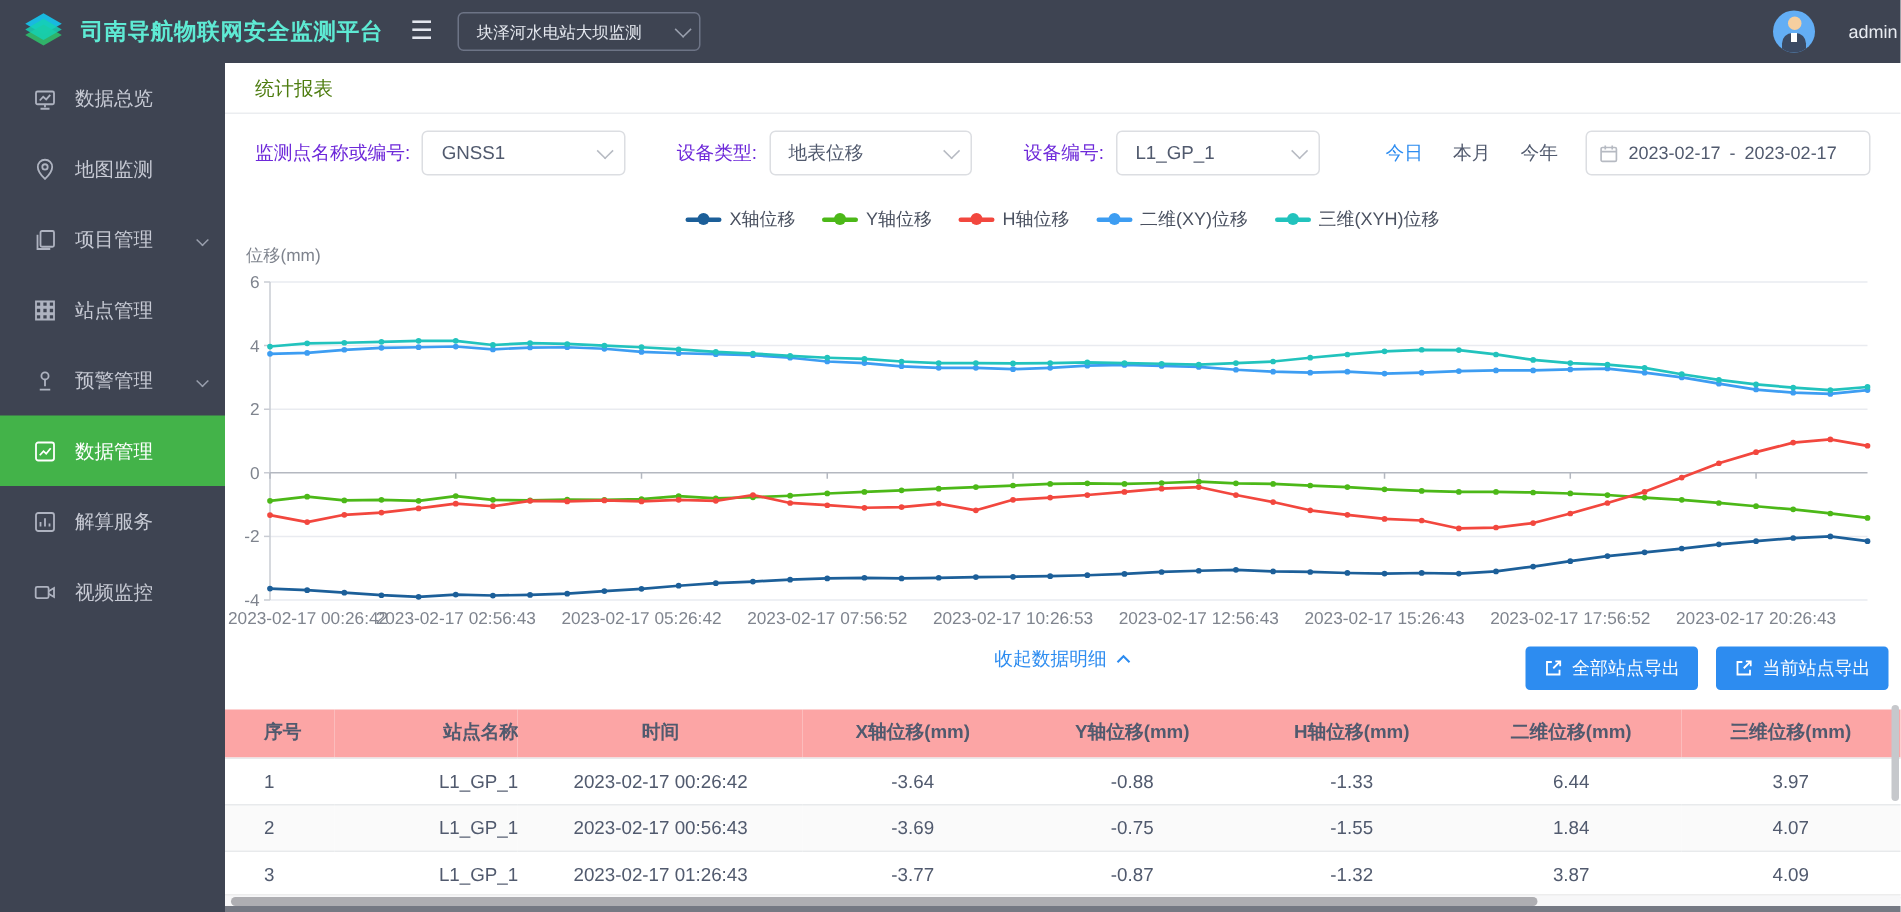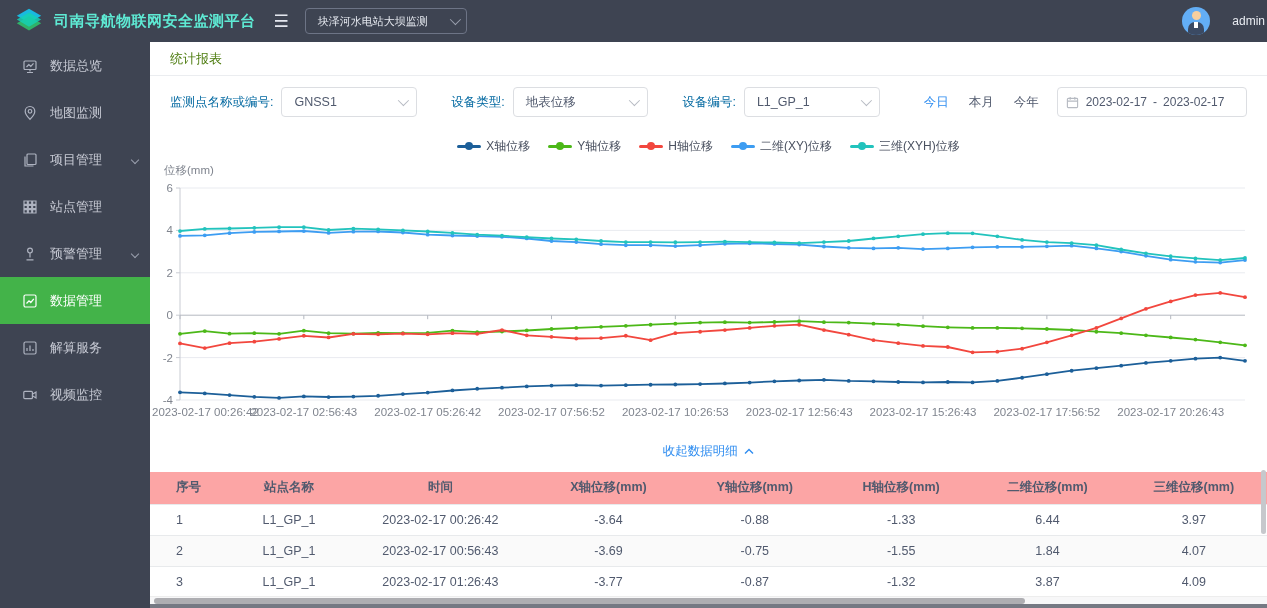--- a/index.html
+++ b/index.html
@@ -35,21 +35,21 @@
     border-bottom:1.2px solid #9aa0ae; transform:rotate(45deg); }
   .side-item.active { background:#43b349; color:#fff; }
   .side-item.active svg { stroke:#fff; }
 
   
   .content { position:absolute; left:150px; top:42px; width:1117px; height:566px; background:#fff; }
   .tabbar { height:34px; border-bottom:1px solid #ebedf0; display:flex; align-items:center; padding:0 20px; }
   .tab-title { font-size:13px; color:#4d7c0f; }
 
   .filters { height:52px; display:flex; align-items:center; padding:0 20px; }
-  .f-label { font-size:12.5px; color:#0369a1; margin-right:8px; white-space:nowrap; }
+  .f-label { font-size:12.5px; color:#6d28d9; margin-right:8px; white-space:nowrap; }
   .f-select { width:142px; height:30px; border:1px solid #dcdee2; border-radius:4px; background:#fff;
     display:flex; align-items:center; padding:0 10px 0 12px; font-size:12.5px; color:#515a6e;
     cursor:pointer; margin-right:34px; }
   .f-select .chev { margin-left:auto; border-color:#b6bac2; }
   .quick { font-size:12.5px; color:#515a6e; margin:0 10px; cursor:pointer; white-space:nowrap; }
   .quick.active { color:#2d8cf0; }
   .datebox { height:30px; width:200px; border:1px solid #dcdee2; border-radius:4px; margin-left:8px;
     display:flex; align-items:center; padding:0 8px; font-size:12px; color:#515a6e; cursor:pointer; }
   .datebox svg { margin-right:7px; }
 
@@ -57,36 +57,36 @@
   .legend { display:flex; justify-content:center; margin-top:10px; }
   .lg-item { display:flex; align-items:center; margin:0 9px; cursor:pointer; }
   .lg-marker { width:24px; height:2.5px; border-radius:2px; position:relative; margin-right:5px; }
   .lg-marker i { position:absolute; left:8px; top:-2.8px; width:8px; height:8px; border-radius:50%;
     background:inherit; background-color:var(--c); }
   .lg-label { font-size:12px; color:#4a5160; }
   .axis-name { font-size:11.5px; color:#7f848e; margin:8px 0 0 14px; }
   .chart-wrap { padding:0; }
 
   
-  .detail-bar { height:42px; position:relative; display:flex; align-items:center; }
+  .detail-bar { height:42px; position:relative; display:flex; }
   .collapse-link { position:absolute; left:0; right:0; text-align:center; color:#2d8cf0;
     font-size:12.5px; cursor:pointer; }
   .btn-group { margin-left:auto; display:flex; gap:12px; padding-right:8px; z-index:2; }
   .btn { height:29px; background:#2d8cf0; border:none; border-radius:3px; color:#fff; font-size:12px;
     display:flex; align-items:center; padding:0 12px; cursor:pointer; }
   .btn svg { margin-right:6px; }
 
   
   table { width:100%; border-collapse:collapse; table-layout:fixed; }
   thead th { background:#fca5a5; color:#515a6e; font-size:12.5px; font-weight:bold;
     height:32px; border-bottom:1px solid #e8eaec; text-align:center; }
   tbody td { color:#515a6e; font-size:12.5px; height:31px; border-bottom:1px solid #e8eaec; text-align:center; }
   tbody tr:nth-child(even) { background:#fafafa; }
   th.c0,td.c0 { width:6.5%; text-align:left; padding-left:26px; }
-  th.c1,td.c1 { width:11%;  text-align:center; padding-left:10px; }
+  th.c1,td.c1 { width:11%;  text-align:right; padding-left:10px; }
   th.c2,td.c2 { width:17%; }
 
   
   .hscroll { position:absolute; left:150px; bottom:4px; width:1117px; height:8px; background:#f7f7f8;
     border-top:1px solid #ededed; }
   .hscroll .thumb { position:absolute; left:4px; top:1px; height:6px; width:78%; border-radius:3px;
     background:#aeaeb2; cursor:pointer; }
   .vscroll { position:absolute; right:1px; top:470px; width:5px; height:64px; border-radius:3px;
     background:#c6c8cc; cursor:pointer; z-index:30; }
   .win-edge { position:absolute; left:0; bottom:0; width:1267px; height:4px; background:#757983; }
@@ -513,20 +513,36 @@
       </svg>
   </div>
 
   <div class="detail-bar">
     <span class="collapse-link">
       <span>收起数据明细</span>
       <svg width="10" height="7" viewBox="0 0 10 7" style="margin-left:3px;">
         <polyline points="1,5.5 5,1.5 9,5.5" fill="none" stroke="#2d8cf0" stroke-width="1.4"></polyline>
       </svg>
     </span>
+    <div class="btn-group">
+      <button class="btn">
+        <svg width="13" height="13" viewBox="0 0 14 14" fill="none" stroke="#fff" stroke-width="1.3">
+          <path d="M11.5 8 v3.5 h-9 v-9 H6"></path>
+            <path d="M8.5 2 H12 v3.5 M12 2 L7 7"></path>
+        </svg>
+        <span>全部站点导出</span>
+      </button>
+      <button class="btn">
+        <svg width="13" height="13" viewBox="0 0 14 14" fill="none" stroke="#fff" stroke-width="1.3">
+          <path d="M11.5 8 v3.5 h-9 v-9 H6"></path>
+            <path d="M8.5 2 H12 v3.5 M12 2 L7 7"></path>
+        </svg>
+        <span>当前站点导出</span>
+      </button>
+    </div>
   </div>
 
   <table>
     <thead>
         <tr>
           <th class="c0">序号</th>
           <th class="c1">站点名称</th>
           <th class="c2">时间</th>
           <th class="c3">X轴位移(mm)</th>
           <th class="c4">Y轴位移(mm)</th>

